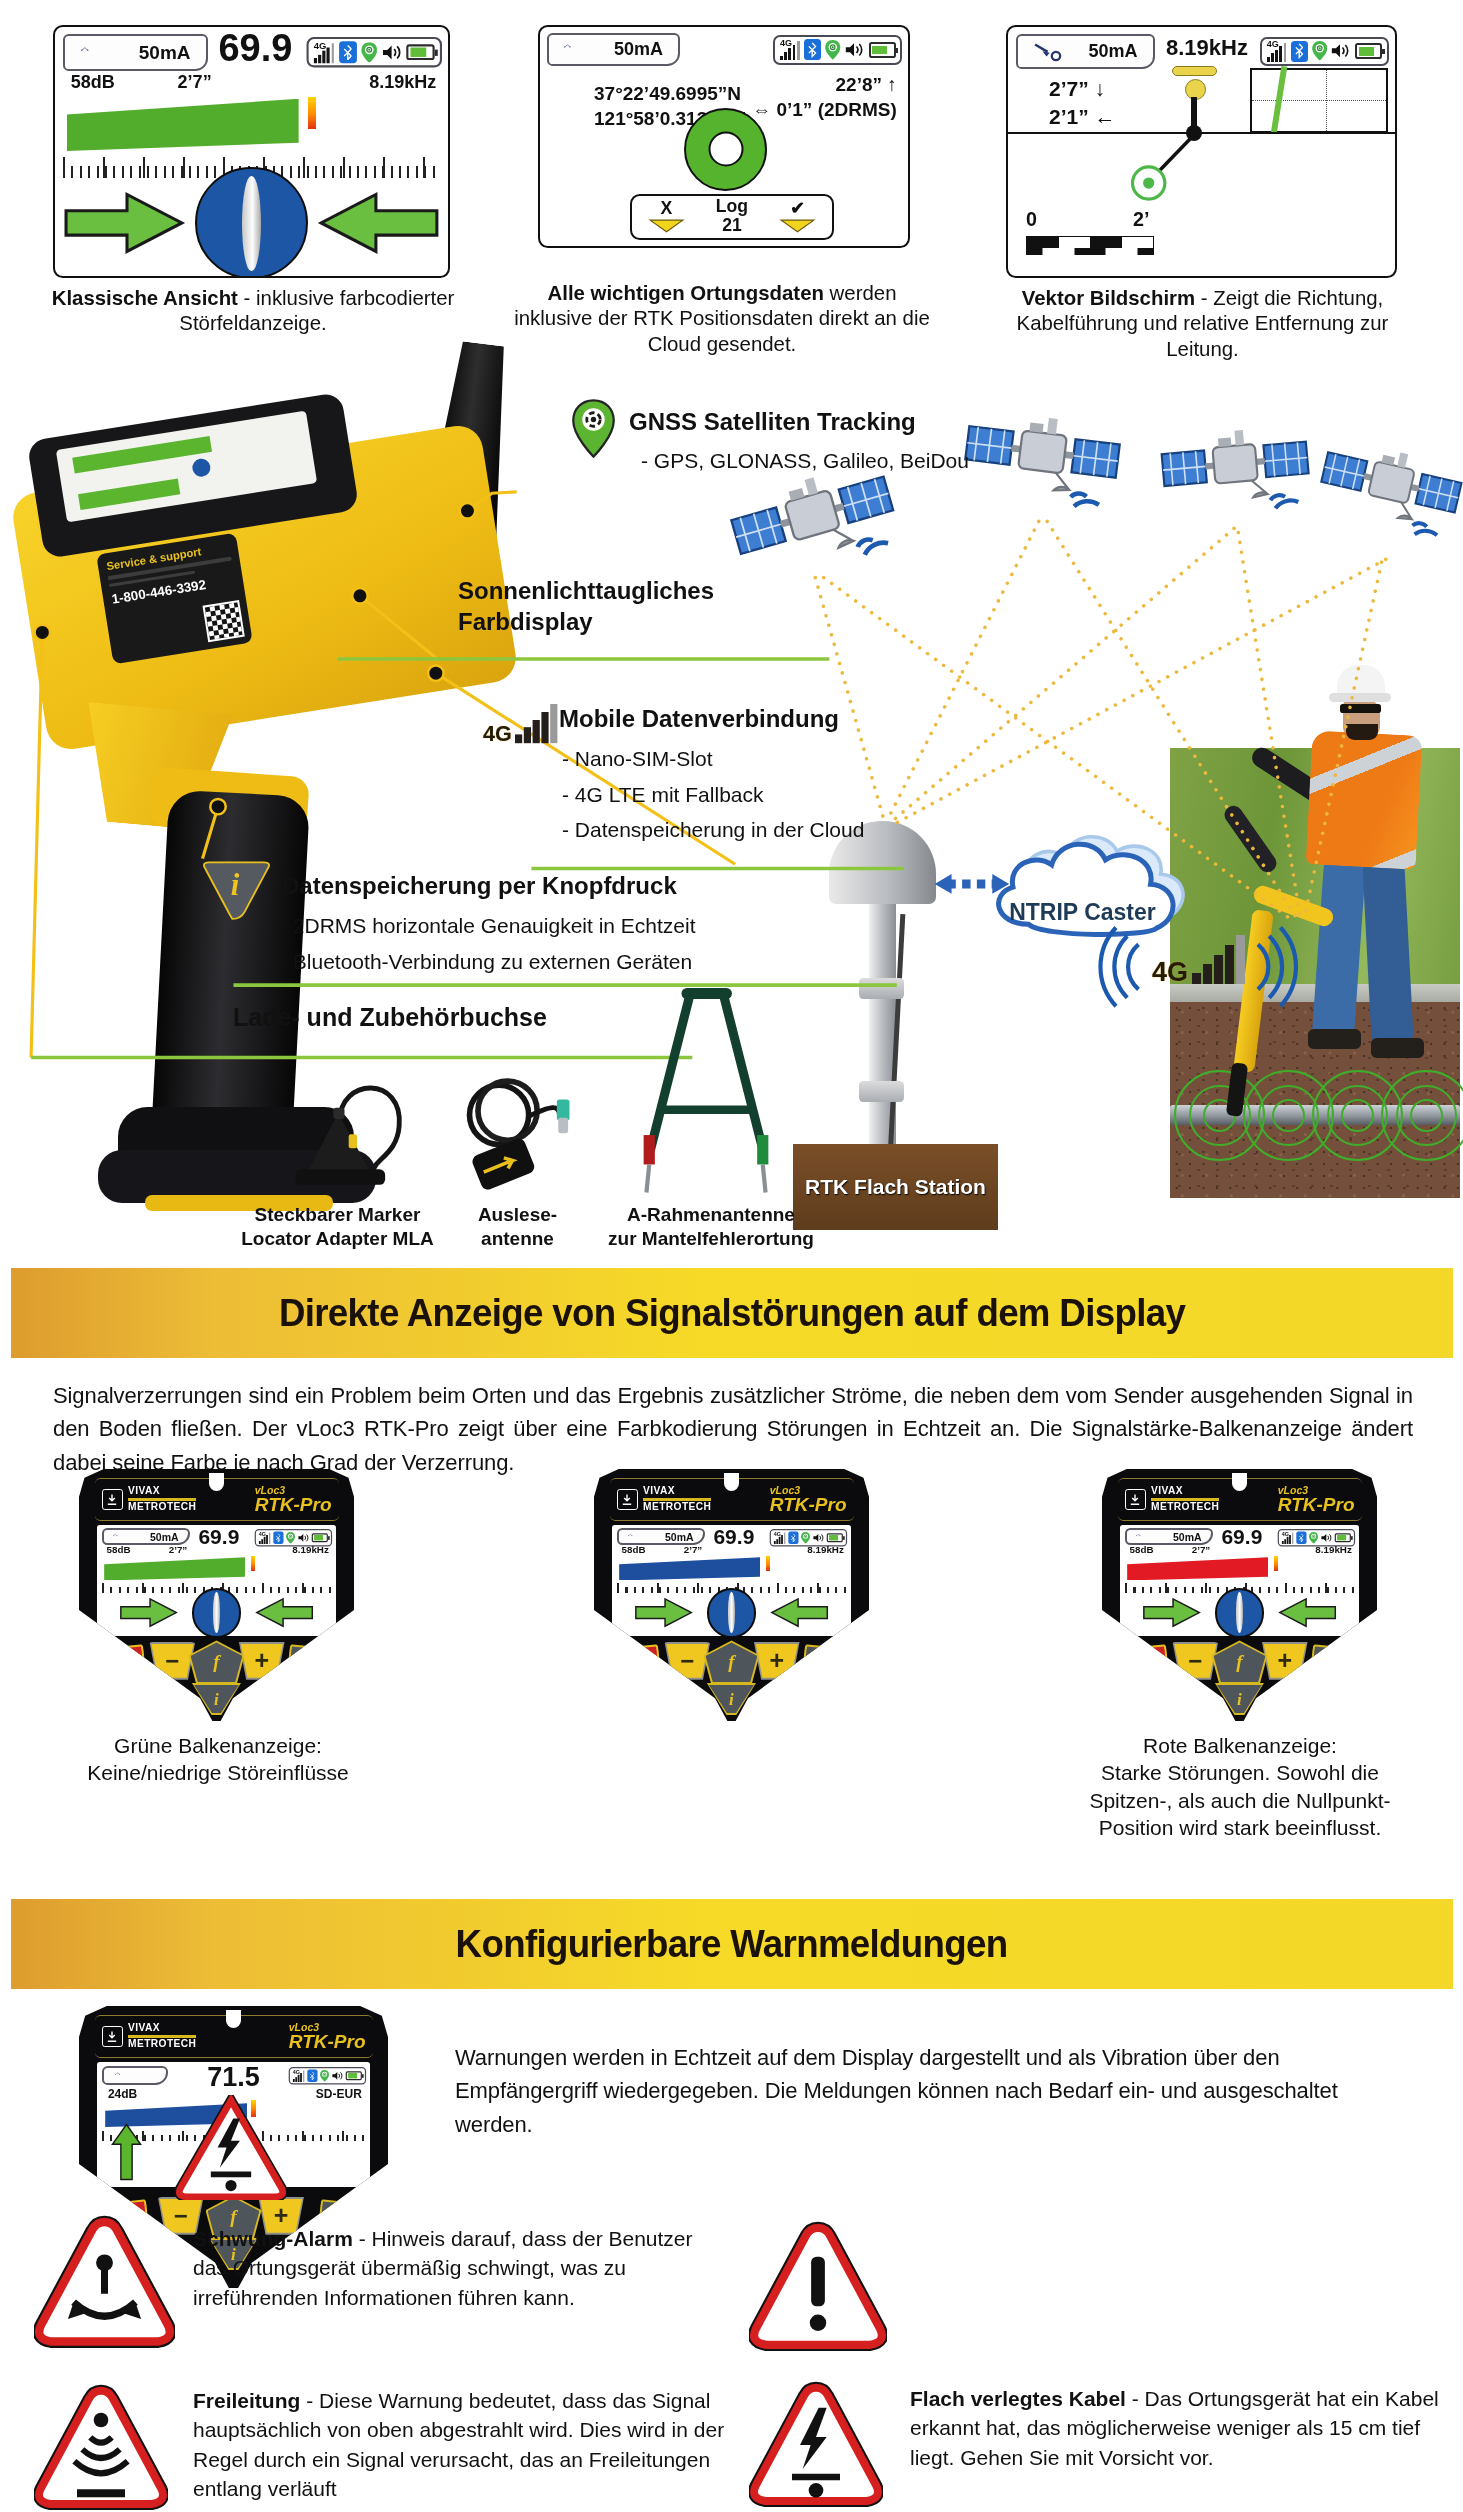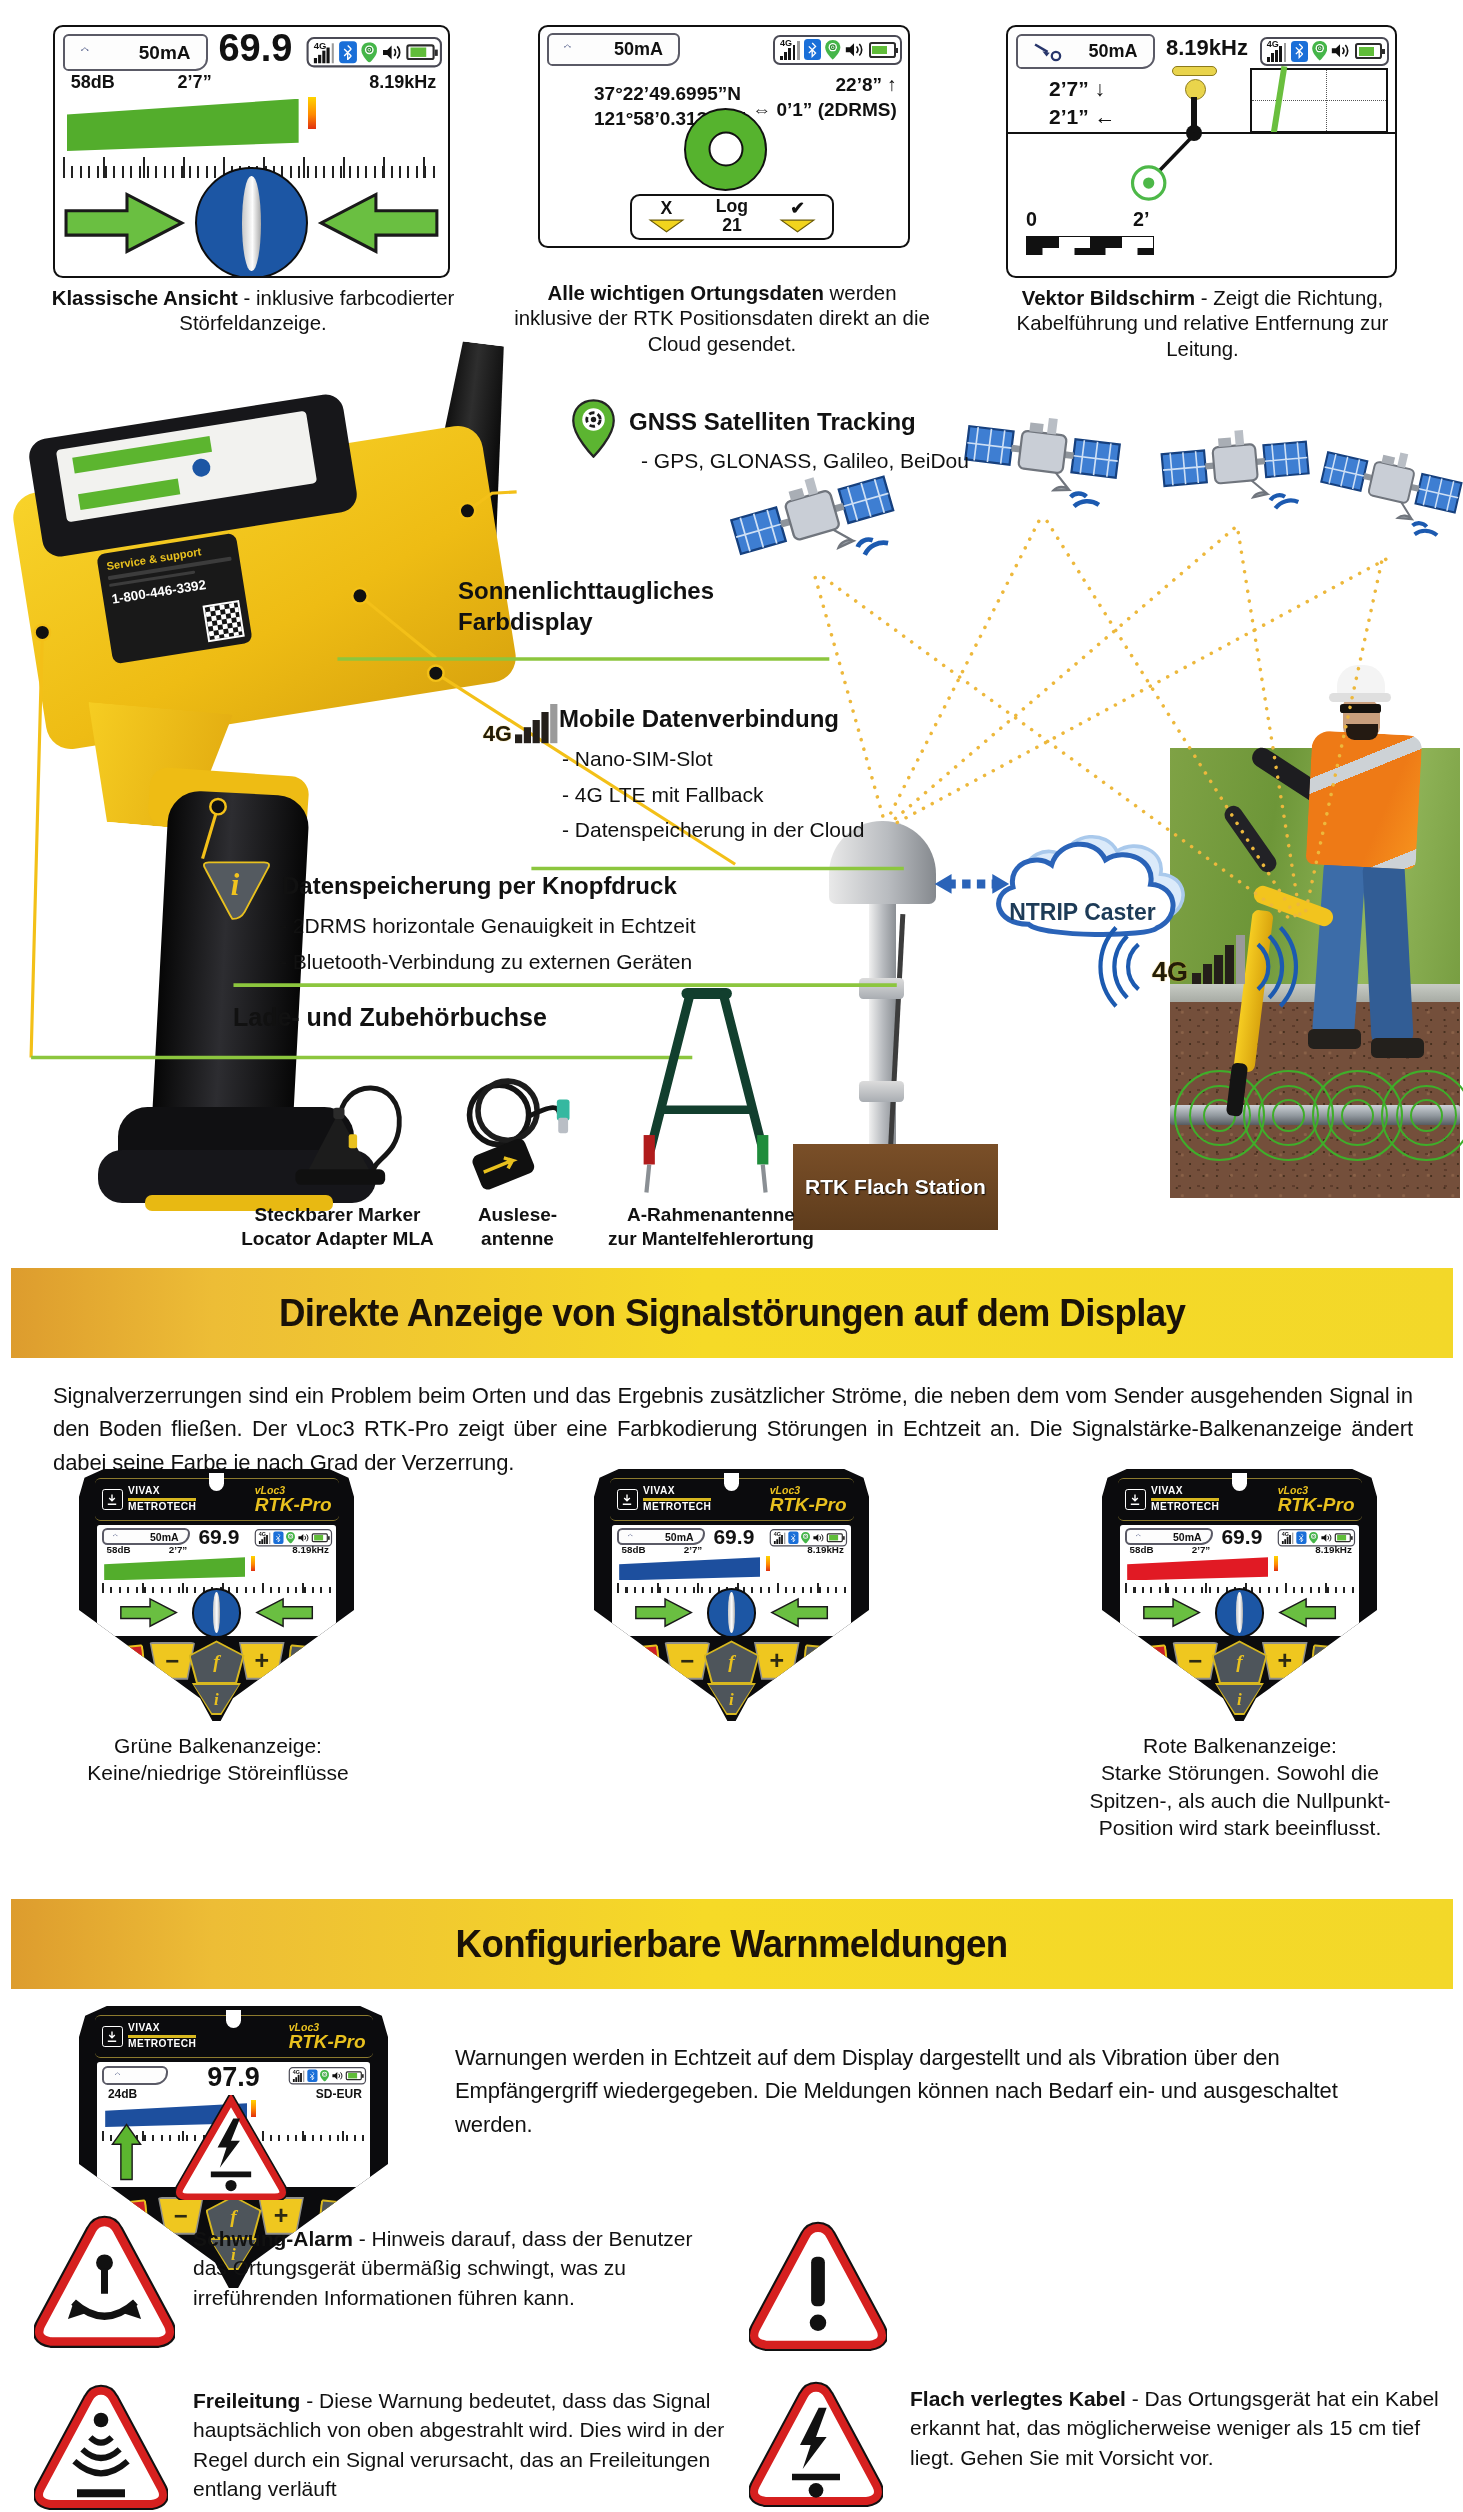--- a/index.html
+++ b/index.html
@@ -1140,21 +1140,21 @@
       <div class="dscr">
         <div class="wscr" data-name="warning-screen">
           <div class="pill" data-name="mode-pill">
             <span style="display:flex;width:55%;height:70%;">
   <svg viewBox="0 0 34 16" data-name="peak-mode-icon">
     <path d="M1 13 C8 13 9 3 14 3 C19 3 20 13 27 13" stroke="#27356b" stroke-width="2.2" fill="none"></path>
     <path d="M0 11 l5 -2.5 v5 z M28 11 l-5 -2.5 v5 z" fill="#27356b"></path>
   </svg>
 </span>
           </div>
-          <div class="bigval" data-name="signal-strength-value">97.9</div>
+          <div class="bigval" data-name="signal-strength-value">71.5</div>
           <div class="status" style="--st:.6" data-name="status-icon-cluster">
   <span class="sig" data-name="cellular-signal-icon">
     <span class="fg">4G</span>
                 <i class="b1"></i>
                 <i class="b2"></i>
                 <i class="b3"></i>
                 <i class="b4"></i>
                 <i class="b5"></i>
   </span>
   <span class="bt" data-name="bluetooth-icon">

